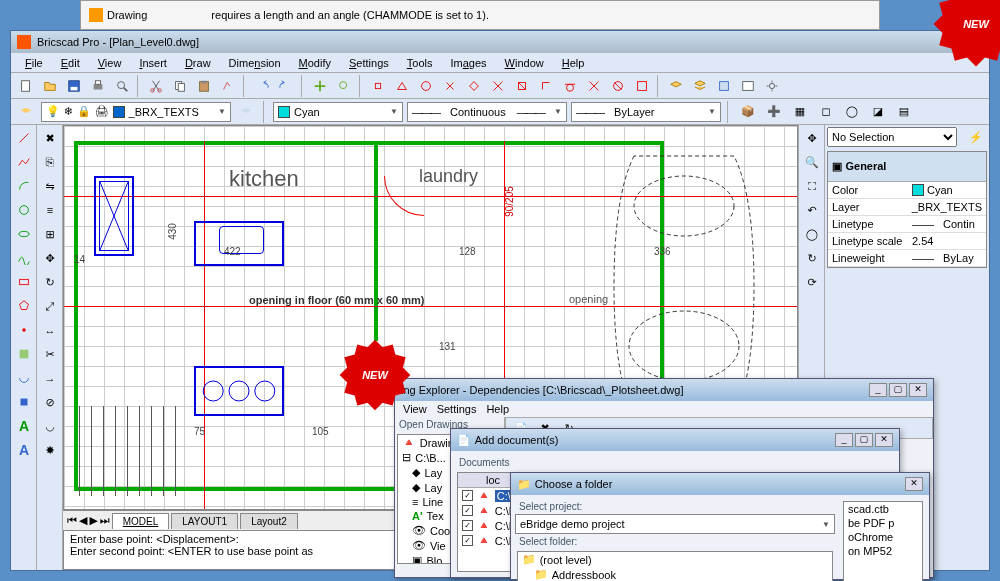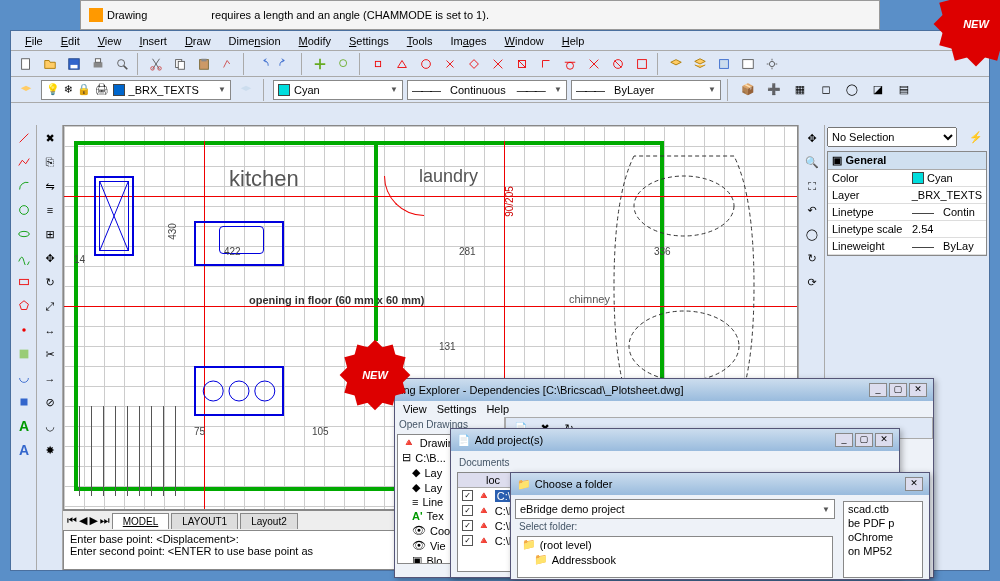--- a/index.html
+++ b/index.html
@@ -28,21 +28,21 @@
 .canvas { flex:1; background:#fff; position:relative; overflow:hidden; border:1px solid #888; }
 .tabs { height:20px; background:#eee; border-top:1px solid #888; display:flex; align-items:center; gap:2px; padding:0 4px; }
 .tabs .tab { padding:2px 10px; background:#ddd; border:1px solid #888; border-bottom:none; cursor:pointer; font-size:10px; }
 .tabs .tab.active { background:#fff;text-decoration:underline; }
 .cmdline { height:40px; background:#fff; border:1px solid #888; font-family:monospace; font-size:11px; padding:2px 6px; overflow:hidden; }
 .right-toolbar { width:26px; background:#dfe8f6; border-left:1px solid #aaa; display:flex; flex-direction:column; padding:2px; gap:2px; }
 .prop-panel { width:165px; background:#dfe8f6; border-left:1px solid #aaa; display:flex; flex-direction:column; }
 .prop-panel .hdr { height:24px; display:flex; align-items:center; padding:2px; gap:8px; }
 .prop-panel select { flex:1; height:20px; }
 .prop-table { background:#fff; border:1px solid #888; margin:2px; }
-.prop-table .grp { background:#d0e0f0; padding:2px 4px; font-weight:bold; border-bottom:1px solid #aaa; }
+.prop-table .grp { background:#d0e0f0; padding:8px 4px; font-weight:bold; border-bottom:1px solid #aaa; }
 .prop-table .row { display:flex; border-bottom:1px solid #ddd; }
 .prop-table .row .k { width:80px; padding:2px 4px; }
 .prop-table .row .v { flex:1; padding:2px 4px; display:flex; align-items:center; gap:3px; }
 .new-badge { position:absolute; width:60px; height:60px; background:#d00; transform:rotate(15deg); z-index:100; }
 .new-badge::before{content:"";position:absolute;inset:0;background:#d00;transform:rotate(30deg);}
 .new-badge::after{content:"";position:absolute;inset:0;background:#d00;transform:rotate(60deg);}
 .new-badge span{position:absolute;inset:0;display:flex;align-items:center;justify-content:center;color:#fff;font-weight:bold;font-style:italic;z-index:2;transform:rotate(-15deg);}
 .badge1{top:-6px;right:-6px;}
 .badge2{top:350px;left:350px;width:50px;height:50px;}
 
@@ -72,20 +72,24 @@
   <div class="ic"></div>
   <span>Drawing</span>
   <span style="margin-left:60px;">requires a length and an angle (CHAMMODE is set to 1).</span>
 </div>
 
 <div class="new-badge badge1">
     <span>NEW</span>
   </div>
 
 <div class="main-window">
+  <div class="titlebar">
+    <div class="appicon"></div>
+    <span>Bricscad Pro - [Plan_Level0.dwg]</span>
+  </div>
   <div class="menubar">
     <span><u>F</u>ile</span>
     <span><u>E</u>dit</span>
     <span><u>V</u>iew</span>
     <span><u>I</u>nsert</span>
     <span><u>D</u>raw</span>
     <span>Dime<u>n</u>sion</span>
     <span><u>M</u>odify</span>
     <span><u>S</u>ettings</span>
     <span><u>T</u>ools</span>
@@ -431,26 +435,26 @@
               <path d="M30 10q-20 40-20 130t20 130h100q20-40 20-130t-20-130z" fill="none" stroke="#333" stroke-dasharray="4 3"></path>
               <ellipse cx="80" cy="60" rx="50" ry="30" fill="none" stroke="#333" stroke-dasharray="4 3"></ellipse>
               <ellipse cx="80" cy="200" rx="55" ry="35" fill="none" stroke="#333" stroke-dasharray="4 3"></ellipse>
             </svg>
         </div>
 
         <div style="position:absolute;top:280px;left:15px;width:100px;height:90px;background:repeating-linear-gradient(90deg,#555 0,#555 1px,transparent 1px,transparent 12px)"></div>
 
         <div class="txt" style="top:40px;left:165px;font-size:22px">kitchen</div>
         <div class="txt" style="top:40px;left:355px;font-size:18px">laundry</div>
-        <div class="txt" style="top:167px;left:505px;font-size:11px">chimney</div>
+        <div class="txt" style="top:167px;left:505px;font-size:11px">opening</div>
         <div class="txt" style="top:168px;left:185px;font-size:11px;font-weight:bold;color:#333">opening in floor (60 mm x 60 mm)</div>
         <div class="dim" style="top:128px;left:10px">14</div>
         <div class="dim" style="top:100px;left:100px;transform:rotate(-90deg)">430</div>
         <div class="dim" style="top:120px;left:160px">422</div>
-        <div class="dim" style="top:120px;left:395px">281</div>
+        <div class="dim" style="top:120px;left:395px">128</div>
         <div class="dim" style="top:120px;left:590px">336</div>
         <div class="dim" style="top:300px;left:248px">105</div>
         <div class="dim" style="top:300px;left:130px">75</div>
         <div class="dim" style="top:215px;left:375px">131</div>
         <div class="dim" style="top:70px;left:430px;color:#c00;transform:rotate(-90deg)">90/205</div>
       </div>
       <div class="tabs">
         <span>⏮</span>
         <span>◀</span>
         <span>▶</span>
@@ -553,21 +557,21 @@
         <div class="tb-btn">✖</div>
         <div class="tb-btn">↻</div>
       </div>
     </div>
   </div>
 </div>
 
 <div class="dlg adddoc-dlg">
   <div class="dtitle">
     <span>📄</span>
-      <span>Add project(s)</span>
+      <span>Add document(s)</span>
     <div class="btns">
         <div>_</div>
         <div>▢</div>
         <div>✕</div>
       </div>
   </div>
   <div style="padding:4px">
     <div class="panel-label">Documents</div>
     <div class="listbox" style="height:100px">
       <div class="item" style="background:#dde;border-bottom:1px solid #aaa">
@@ -585,20 +589,21 @@
 <div class="dlg choose-dlg">
   <div class="dtitle">
     <span>📁</span>
       <span>Choose a folder</span>
     <div class="btns">
         <div>✕</div>
       </div>
   </div>
   <div style="display:flex;padding:4px;gap:6px">
     <div style="flex:1">
+      <div class="panel-label">Select project:</div>
       <div class="combo" style="width:100%">
         <span>eBridge demo project</span>
           <span class="arrow">▼</span>
       </div>
       <div class="panel-label">Select folder:</div>
       <div class="listbox" style="height:42px">
         <div class="item">📁 <span>(root level)</span></div>
         <div class="item" style="padding-left:16px">📁 <span>Addressbook</span></div>
 
       </div>

